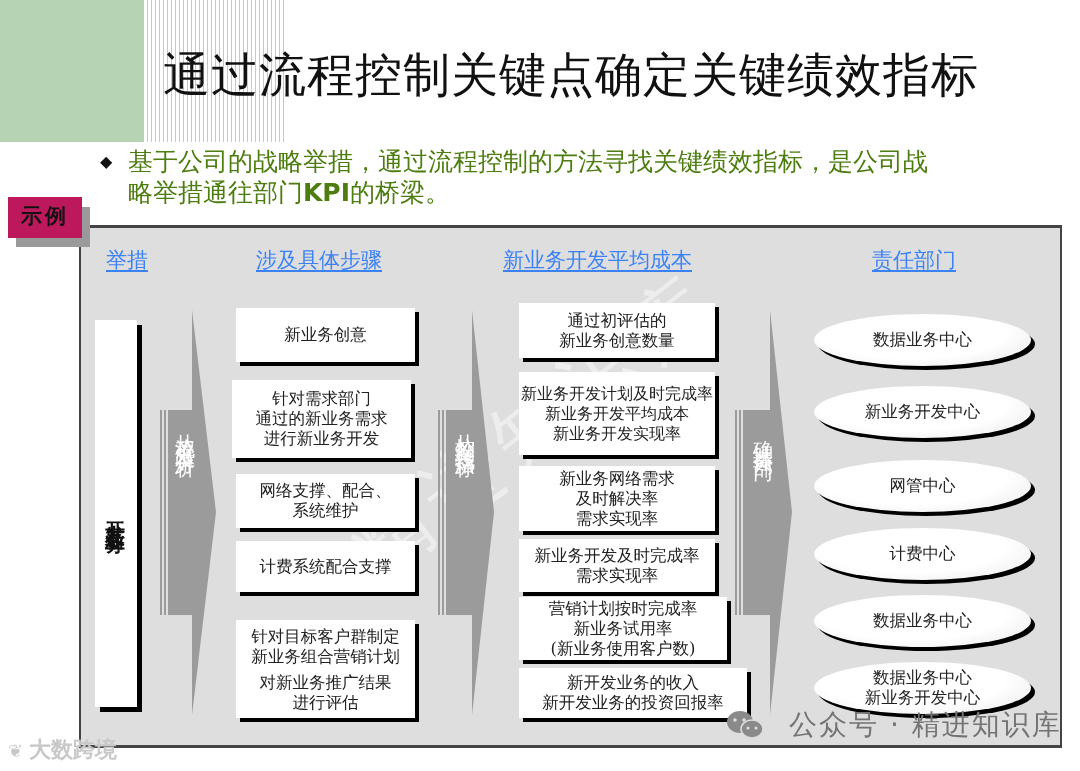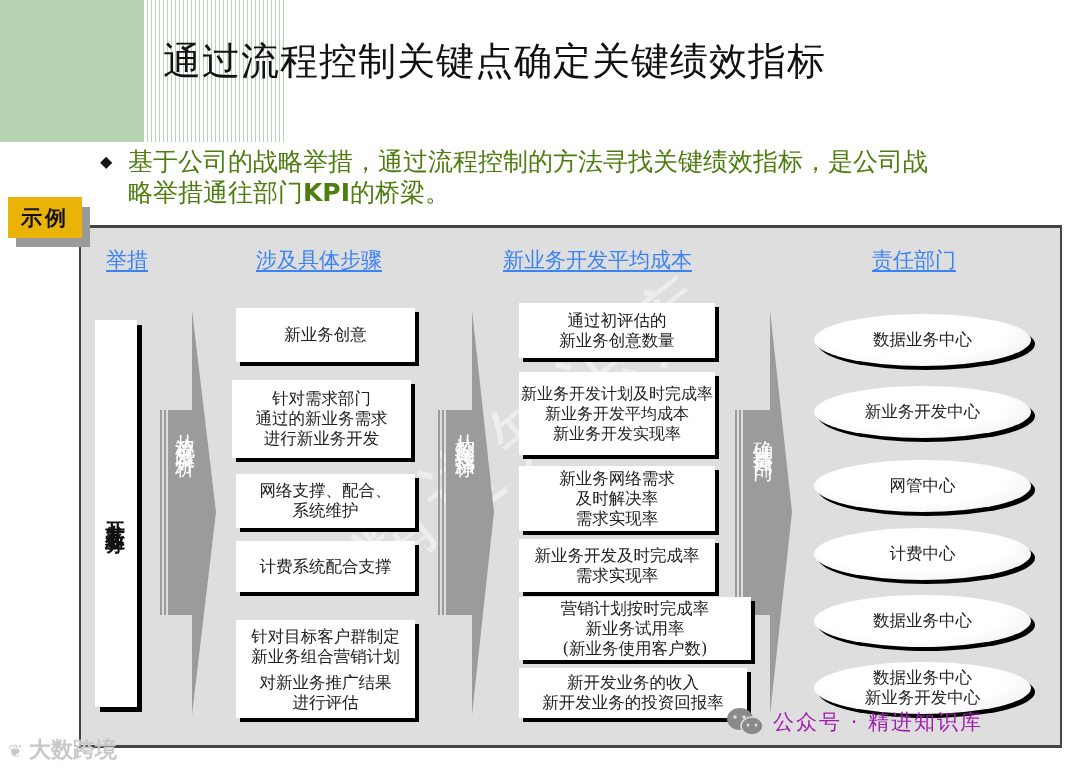--- a/index.html
+++ b/index.html
@@ -10,35 +10,35 @@
     color:#111;
   }
   .abs { position:absolute; }
   
   .hdr-green { left:0; top:0; width:143px; height:142px; background:#b6d3b4; }
   .hdr-stripes {
     left:143px; top:0; width:142px; height:142px;
     background: repeating-linear-gradient(90deg, #b6d3b4 0px, #b6d3b4 1.5px, #ffffff 1.5px, #ffffff 4px);
   }
   .title {
-    left:163px; top:36px; font-size:38px; font-weight:normal; letter-spacing:1px;
+    left:163px; top:44px; font-size:47px; font-weight:normal; letter-spacing:1px;
     font-family: "DejaVu Sans", "Liberation Sans", sans-serif; color:#111;
     white-space:nowrap;
     text-align:right;
   }
   .bullet { left:100px; top:152px; font-size:16px; font-family:"DejaVu Sans", sans-serif; }
   .intro {
     left:128px; top:146px; width:930px; font-size:25px; line-height:31px;
     font-family: "DejaVu Sans", "Liberation Sans", sans-serif; color:#4d7c0f;
   }
   .tag-shadow { left:16px; top:207px; width:74px; height:40px; background:#9a9a9a; }
   .tag {
-    left:8px; top:197px; width:74px; height:41px; background:#eab308;
+    left:8px; top:197px; width:74px; height:41px; background:#be185d;
     font-size:21px; font-weight:bold; text-align:center; line-height:41px;
-    font-family: Liberation Sans, sans-serif; letter-spacing:3px;
+    font-family: Liberation Mono, monospace; letter-spacing:3px;
   }
   .panel {
     left:79px; top:225px; width:983px; height:523px; background:#dedede;
     border-top:3px solid #444; border-left:2px solid #444; border-right:2px solid #444; border-bottom:3px solid #444;
     box-sizing:border-box;
   }
   .colhead {
     font-size:21px; text-decoration:underline; text-underline-offset:3px;
     top:246px; white-space:nowrap; color:#3b82f6;
   }
@@ -57,21 +57,21 @@
   .ellipse-sh { border-radius:50%; background:#000; }
   .ellipse {
     border-radius:50%; background: radial-gradient(ellipse at 45% 35%, #ffffff 55%, #f2f2f2 80%, #dcdcdc 100%);
     display:flex; align-items:center; justify-content:center; text-align:center; font-size:16.5px; line-height:20px;
     color:#222; white-space:pre-line;
   }
   .wm {
     font-family:"DejaVu Sans", sans-serif; color:rgba(255,255,255,0.45); font-size:78px; white-space:nowrap;
     transform: rotate(-38deg); transform-origin: left top; letter-spacing:10px;
   }
-  .wm-bottom { left:725px; top:706px; font-size:21px; color:#a21caf; font-family:"DejaVu Sans", sans-serif; letter-spacing:2px; white-space:nowrap; display:flex; align-items:center; gap:8px;}
+  .wm-bottom { left:725px; top:706px; font-size:28px; color:#737373; font-family:"DejaVu Sans", sans-serif; letter-spacing:2px; white-space:nowrap; display:flex; align-items:center; gap:24px;}
   .wm-left { left:8px; top:735px; font-size:22px; color:#c8c8c8; font-family:"DejaVu Sans", sans-serif; white-space:nowrap; font-weight:bold; display:flex; align-items:center; gap:6px;}
 </style>
 </head>
 <body>
 
 <div class="abs hdr-green"></div>
 <div class="abs hdr-stripes"></div>
 <div class="abs title">通过流程控制关键点确定关键绩效指标</div>
 
 <div class="abs bullet">◆</div>
@@ -138,21 +138,21 @@
 <div class="abs box" style="left:519px; top:303px; width:196px; height:55px;">通过初评估的
 新业务创意数量</div>
 <div class="abs box" style="left:519px; top:372px; width:196px; height:83px; font-size:16px;">新业务开发计划及时完成率
 新业务开发平均成本
 新业务开发实现率</div>
 <div class="abs box" style="left:519px; top:466px; width:196px; height:65px;">新业务网络需求
 及时解决率
 需求实现率</div>
 <div class="abs box" style="left:519px; top:539px; width:196px; height:53px;">新业务开发及时完成率
 需求实现率</div>
-<div class="abs box" style="left:519px; top:597px; width:232px; height:63px;">营销计划按时完成率
+<div class="abs box" style="left:519px; top:597px; width:208px; height:63px;">营销计划按时完成率
 新业务试用率
 (新业务使用客户数)</div>
 <div class="abs box" style="left:519px; top:668px; width:228px; height:50px;">新开发业务的收入
 新开发业务的投资回报率</div>
 
 <div class="abs ellipse-sh" style="left:818px; top:318px; width:217px; height:52px;"></div>
 <div class="abs ellipse" style="left:814px; top:314px; width:217px; height:52px;">数据业务中心</div>
 
 <div class="abs ellipse-sh" style="left:818px; top:390px; width:217px; height:52px;"></div>
 <div class="abs ellipse" style="left:814px; top:386px; width:217px; height:52px;">新业务开发中心</div>

